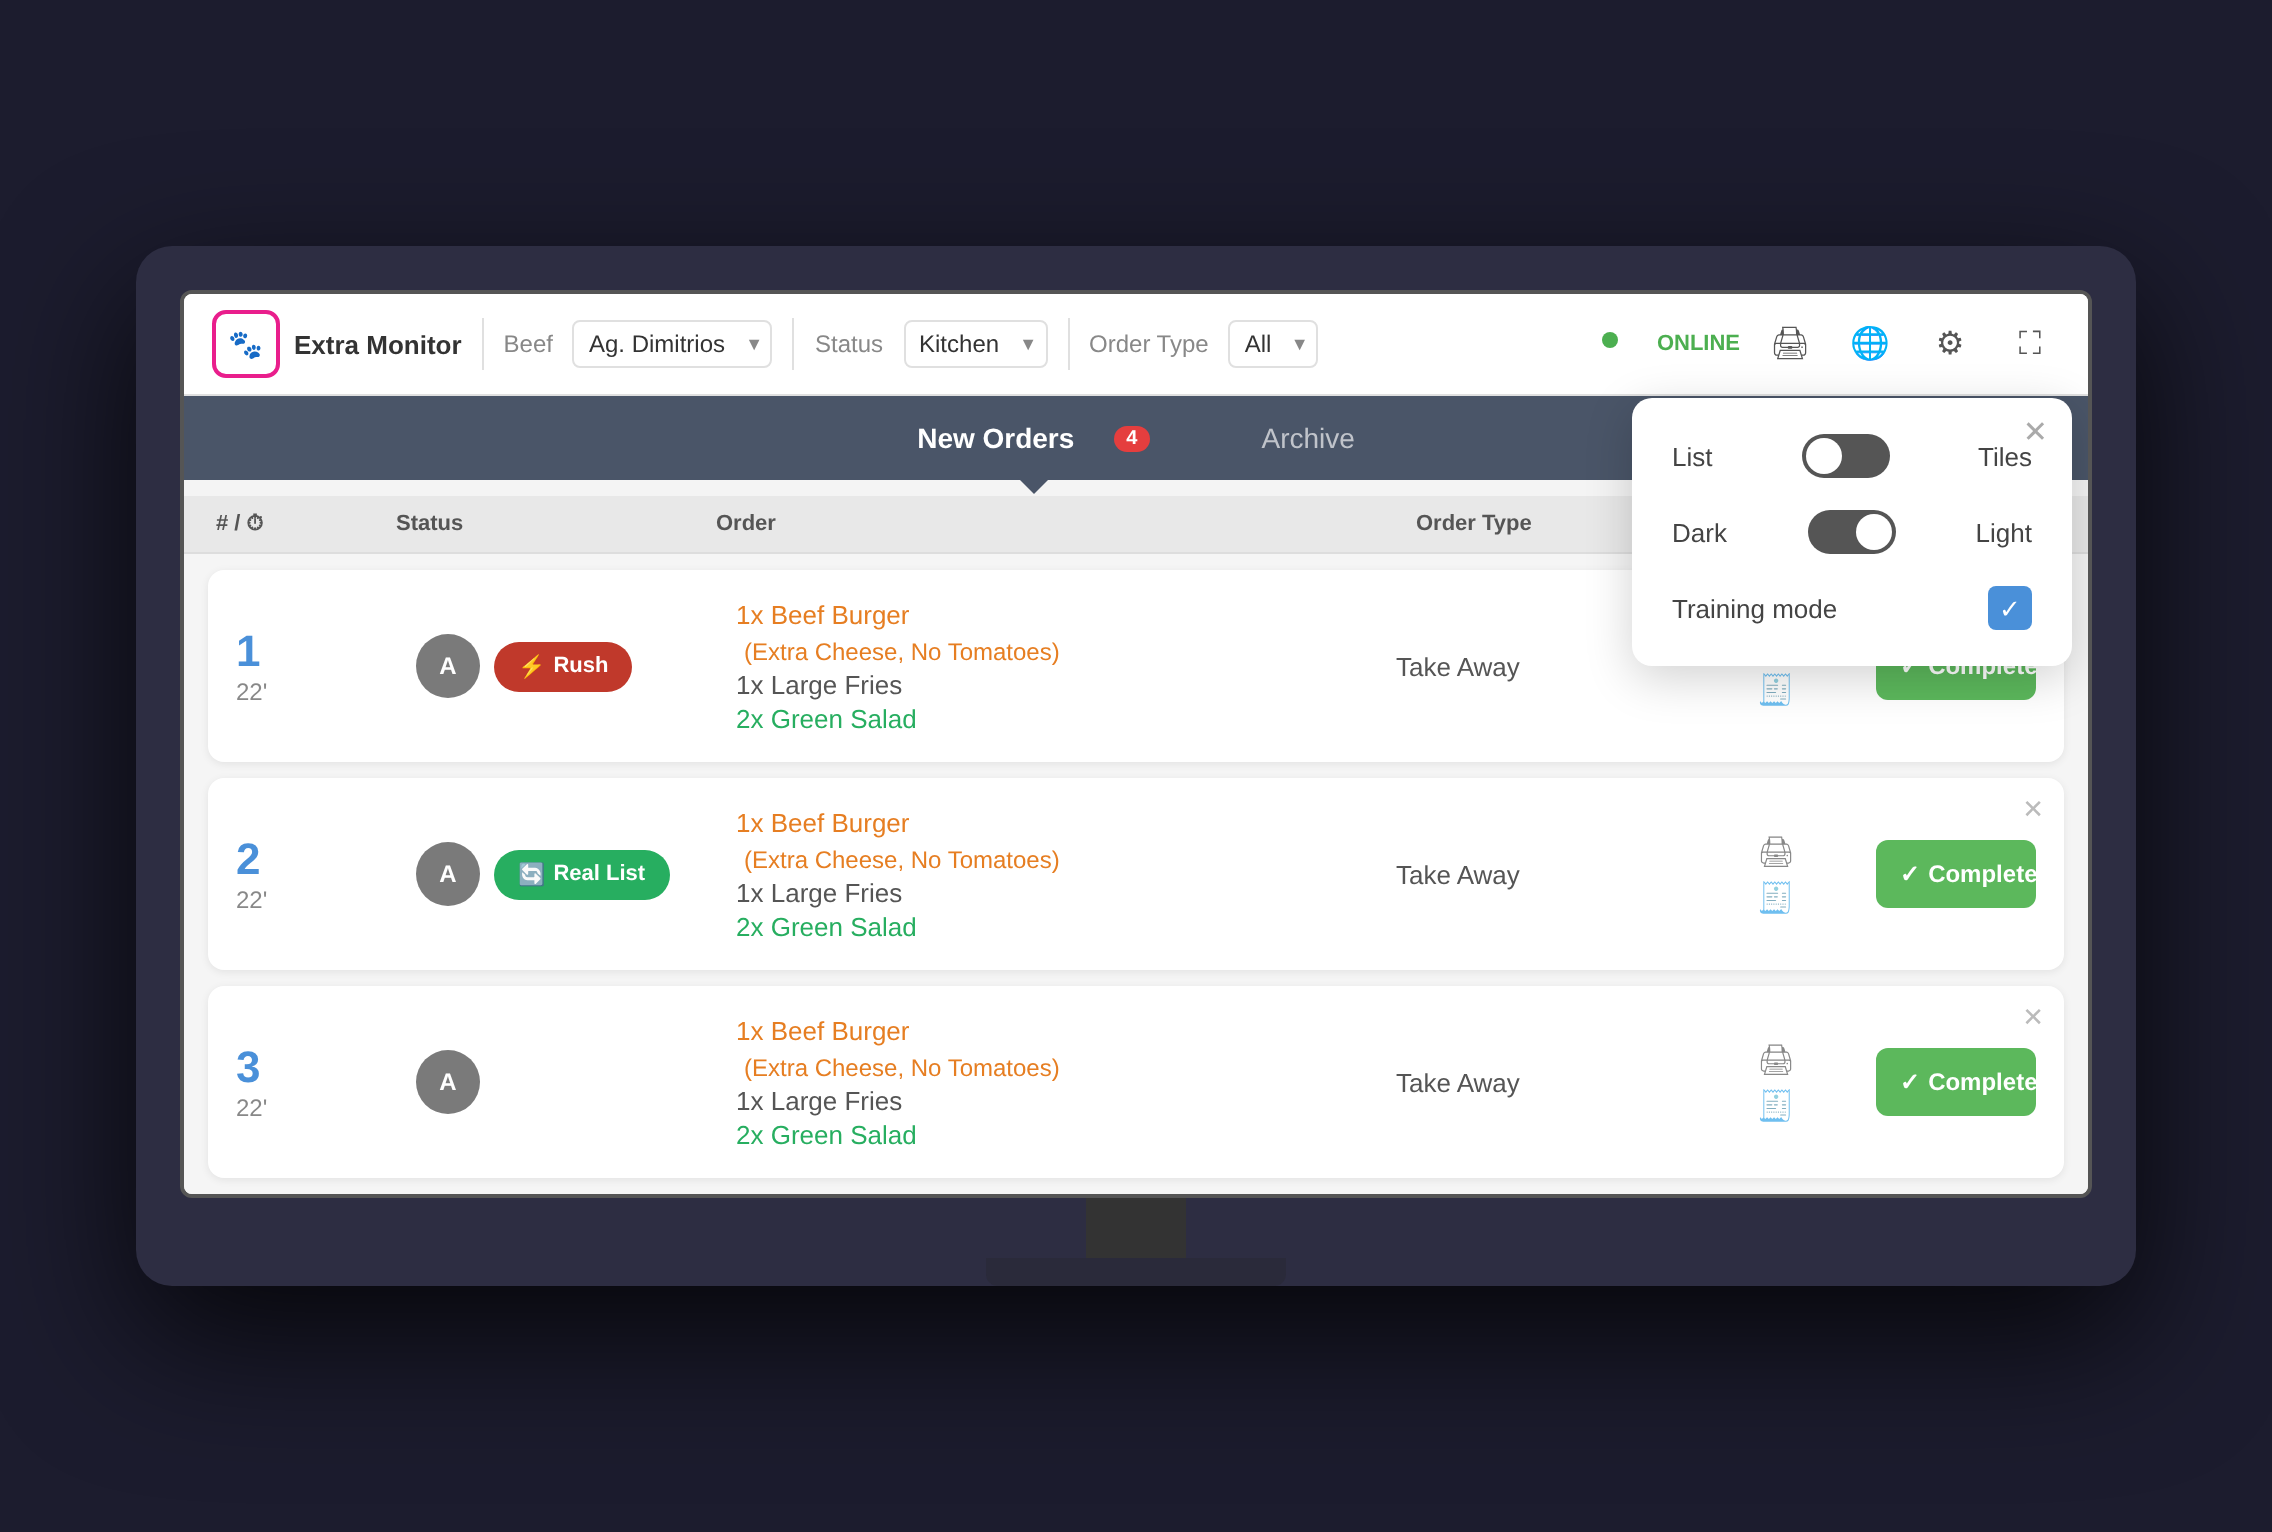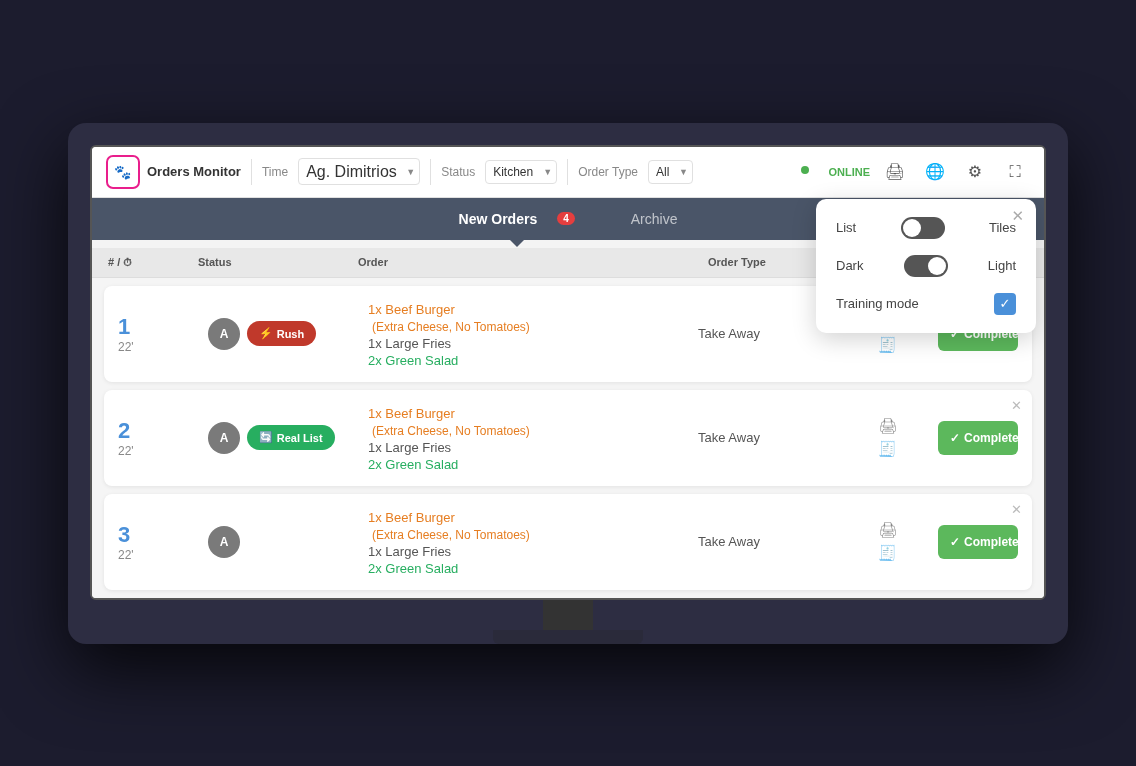--- a/index.html
+++ b/index.html
@@ -17,26 +17,26 @@
 
 <div style="display:flex; flex-direction:column; align-items:center; width:1136px; height:766px; background:#1c1c2e; justify-content:center;">
 
   <div style="width:1000px; background:#2d2d42; border-radius:18px; padding:22px 22px 0 22px; box-shadow:0 25px 70px rgba(0,0,0,0.8);">
 
     <div style="background:#f4f4f4; border-radius:6px; overflow:hidden; border:2px solid #555; position:relative;">
 
       <div style="background:#fff; display:flex; align-items:center; padding:8px 14px; gap:10px; border-bottom:1px solid #e0e0e0; position:relative; z-index:200;">
         <div style="display:flex;align-items:center;gap:7px;">
           <div style="width:34px;height:34px;border:2px solid #e91e8c;border-radius:7px;display:flex;align-items:center;justify-content:center;color:#e91e8c;font-size:14px;">🐾</div>
-          <span style="font-size:13px;font-weight:600;color:#333;">Orders Monitor</span>
+          <span style="font-size:13px;font-weight:600;color:#333;">Extra Monitor</span>
         </div>
         <div style="width:1px;height:26px;background:#e0e0e0;"></div>
-        <span style="font-size:12px;color:#888;">Time</span>
+        <span style="font-size:12px;color:#888;">Beef</span>
         <div style="position:relative;display:flex;align-items:center;">
-          <select style="border:1px solid #e0e0e0;border-radius:4px;padding:4px 22px 4px 7px;font-size:16px;color:#333;background:#fff;appearance:none;cursor:pointer;">
+          <select style="border:1px solid #e0e0e0;border-radius:4px;padding:4px 22px 4px 7px;font-size:12px;color:#333;background:#fff;appearance:none;cursor:pointer;">
             <option>Ag. Dimitrios</option>
           </select>
           <span style="position:absolute;right:5px;font-size:9px;color:#888;pointer-events:none;">▼</span>
         </div>
         <div style="width:1px;height:26px;background:#e0e0e0;"></div>
         <span style="font-size:12px;color:#888;">Status</span>
         <div style="position:relative;display:flex;align-items:center;">
           <select style="border:1px solid #e0e0e0;border-radius:4px;padding:4px 22px 4px 7px;font-size:12px;color:#333;background:#fff;appearance:none;cursor:pointer;">
             <option>Kitchen</option>
           </select>

